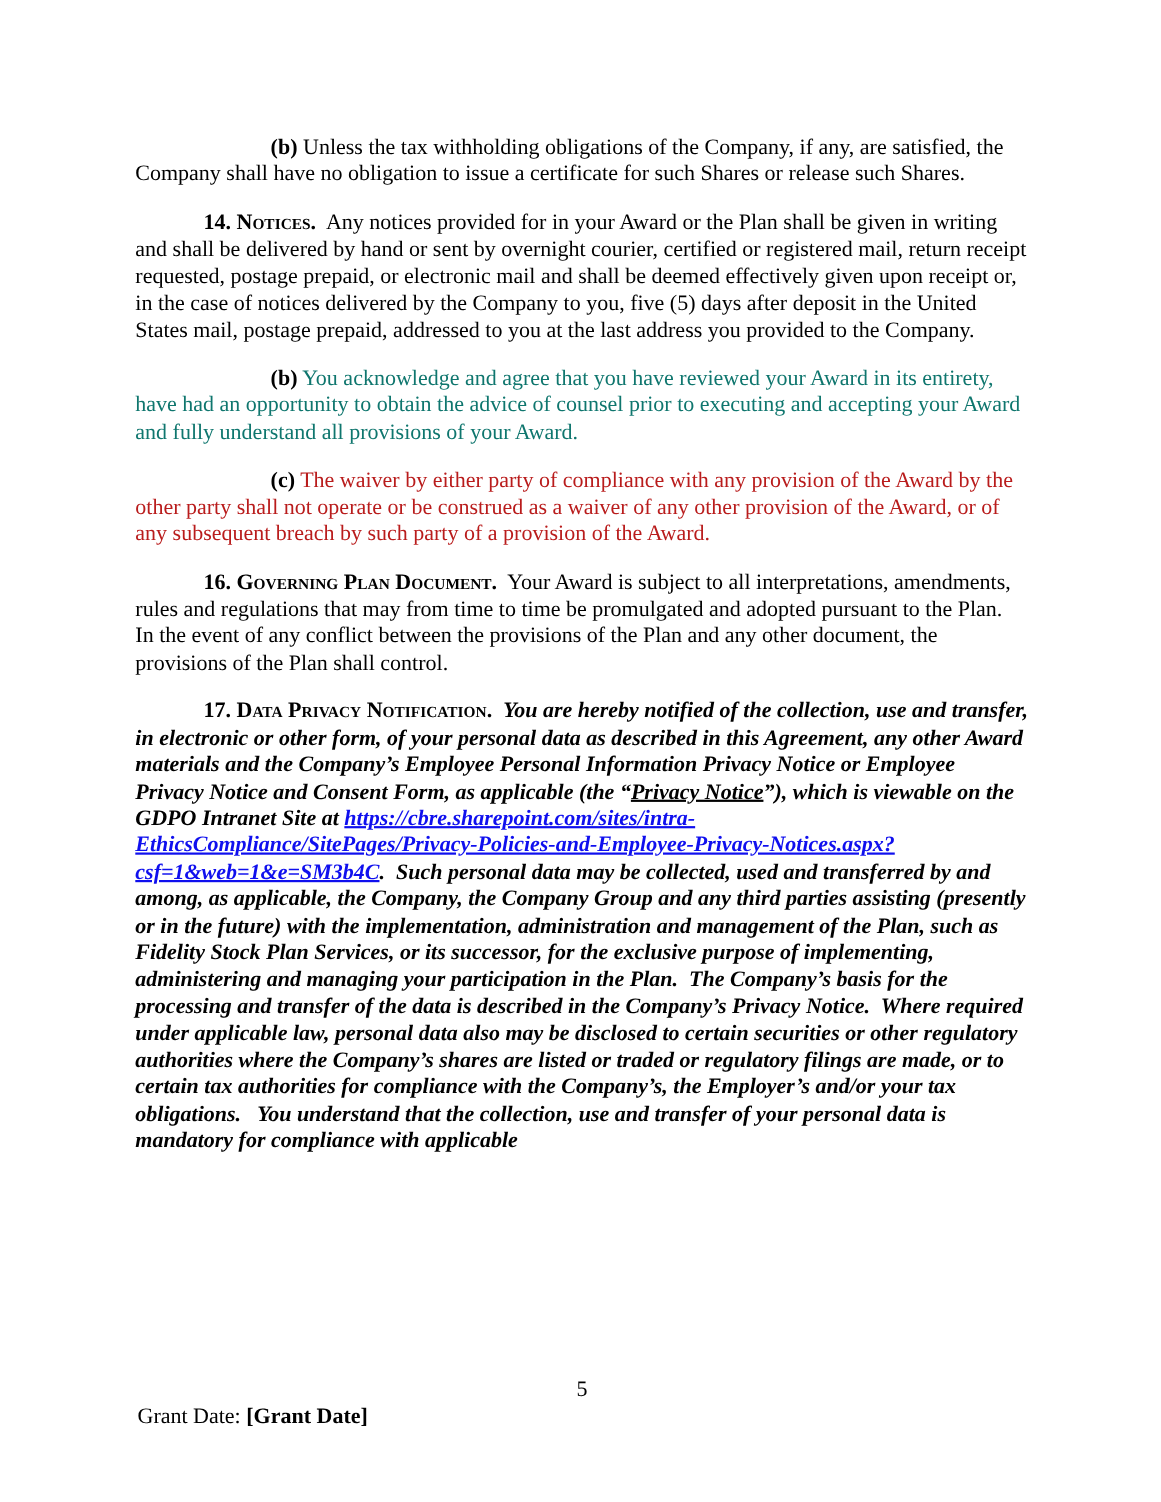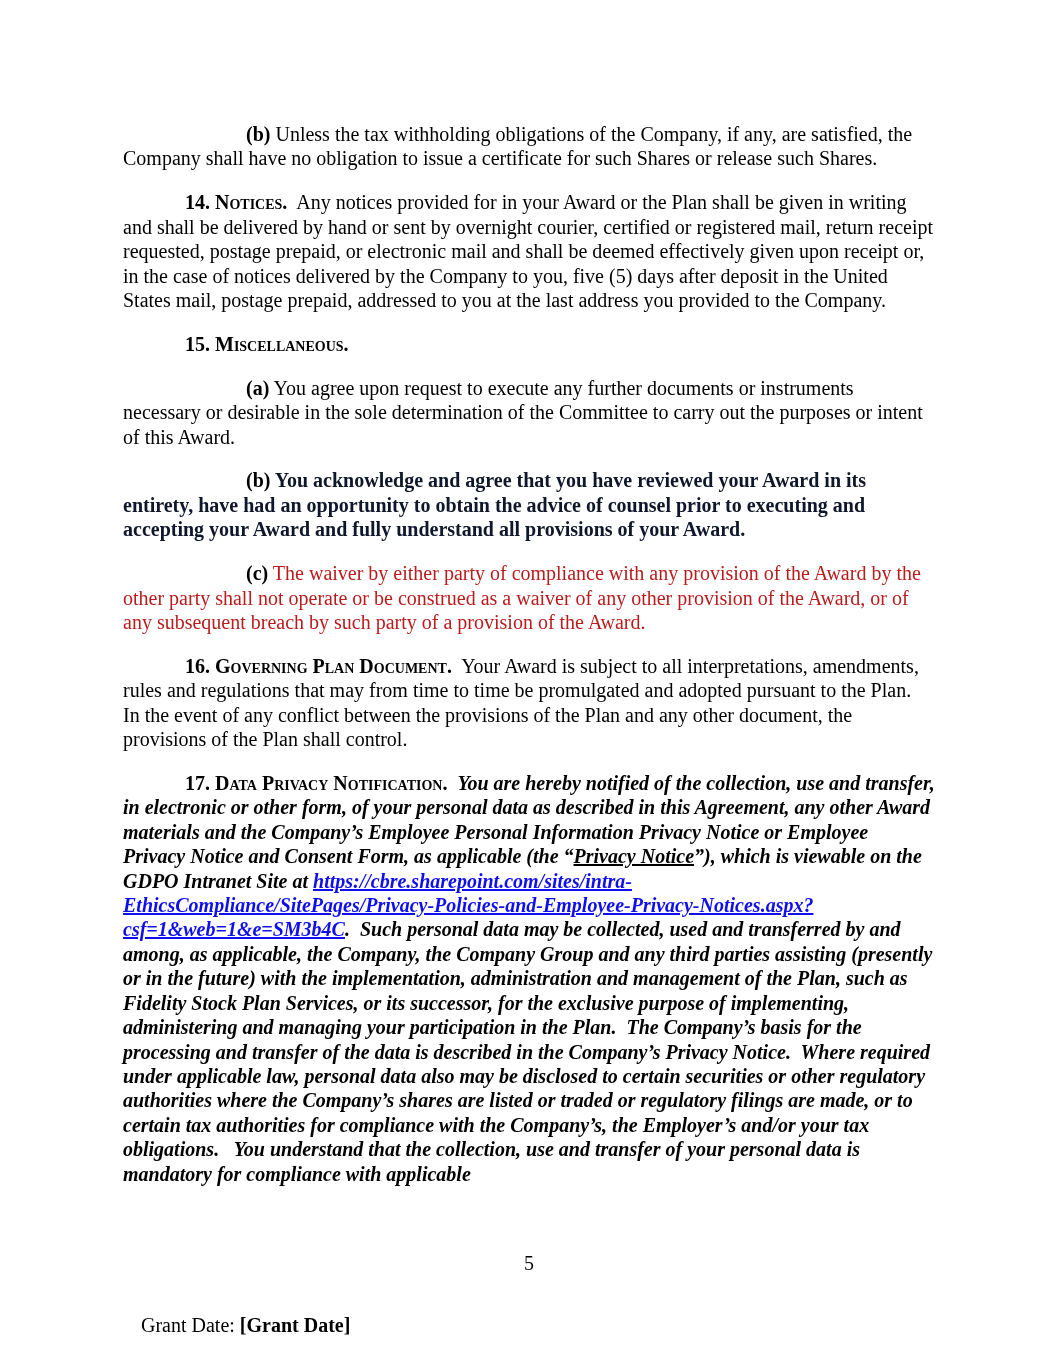--- a/index.html
+++ b/index.html
@@ -42,35 +42,32 @@
   }
   .page-number {
     position: absolute;
     left: 123px;
     top: 1251px;
     width: 812px;
     text-align: center;
   }
   .grant-date {
     position: absolute;
-    left: 141px;
+    left: 125px;
     top: 1276px;
     white-space: pre-wrap;
-    margin-top: 37px;
   }
 </style>
 </head>
 <body>
 
 <div class="page">
   <div class="content">
       <p class="para indent-sub"><span class="b" style="color: rgb(0, 0, 0);">(b)</span><span style="color: rgb(0, 0, 0);"> Unless the tax withholding obligations of the Company, if any, are satisfied, the Company shall have no obligation to issue a certificate for such Shares or release such Shares.</span></p>
       <p class="para indent-section"><span class="b" style="color: rgb(0, 0, 0);">14. </span><span class="b sc" style="color: rgb(0, 0, 0);">Notices.</span><span style="color: rgb(0, 0, 0);">  Any notices provided for in your Award or the Plan shall be given in writing and shall be delivered by hand or sent by overnight courier, certified or registered mail, return receipt requested, postage prepaid, or electronic mail and shall be deemed effectively given upon receipt or, in the case of notices delivered by the Company to you, five (5) days after deposit in the United States mail, postage prepaid, addressed to you at the last address you provided to the Company.</span></p>
-      <p class="para indent-section"><span class="b" style="color: rgb(0, 0, 0);">15. </span><span class="b sc" style="color: rgb(0, 0, 0);">Miscellaneous.</span></p>
-      <p class="para indent-sub"><span class="b" style="color: rgb(0, 0, 0);">(a)</span><span style="color: rgb(0, 0, 0);"> You agree upon request to execute any further documents or instruments necessary or desirable in the sole determination of the Committee to carry out the purposes or intent of this Award.</span></p>
-      <p class="para indent-sub"><span class="b" style="color: rgb(0, 0, 0);">(b)</span><span style="color: #0f172a; font-weight: bold;"> You acknowledge and agree that you have reviewed your Award in its entirety, have had an opportunity to obtain the advice of counsel prior to executing and accepting your Award and fully understand all provisions of your Award.</span></p>
+      <p class="para indent-sub"><span class="b" style="color: rgb(0, 0, 0);">(b)</span><span style="color: #0f766e;"> You acknowledge and agree that you have reviewed your Award in its entirety, have had an opportunity to obtain the advice of counsel prior to executing and accepting your Award and fully understand all provisions of your Award.</span></p>
       <p class="para indent-sub"><span class="b" style="color: rgb(0, 0, 0);">(c)</span><span style="color: #b91c1c;"> The waiver by either party of compliance with any provision of the Award by the other party shall not operate or be construed as a waiver of any other provision of the Award, or of any subsequent breach by such party of a provision of the Award.</span></p>
       <p class="para indent-section"><span class="b" style="color: rgb(0, 0, 0);">16. </span><span class="b sc" style="color: rgb(0, 0, 0);">Governing Plan Document.</span><span style="color: rgb(0, 0, 0);">  Your Award is subject to all interpretations, amendments, rules and regulations that may from time to time be promulgated and adopted pursuant to the Plan.  In the event of any conflict between the provisions of the Plan and any other document, the provisions of the Plan shall control.</span></p>
       <p class="para indent-section"><span class="b" style="color: rgb(0, 0, 0);">17. </span><span class="b sc" style="color: rgb(0, 0, 0);">Data Privacy Notification.</span><span class="b" style="color: rgb(0, 0, 0);">  </span><span class="b i" style="color: rgb(0, 0, 0);">You are hereby notified of the collection, use and transfer, in electronic or other form, of your personal data as described in this Agreement, any other Award materials and the Company’s Employee Personal Information Privacy Notice or Employee Privacy Notice and Consent Form, as applicable (the “</span><span class="b i u" style="color: rgb(0, 0, 0);">Privacy Notice</span><span class="b i" style="color: rgb(0, 0, 0);">”), which is viewable on the GDPO Intranet Site at </span><a href="#" class="b i link" style="color: rgb(15, 15, 238);">https://cbre.sharepoint.com/sites/intra-EthicsCompliance/SitePages/Privacy-Policies-and-Employee-Privacy-Notices.aspx?csf=1&amp;web=1&amp;e=SM3b4C</a><span class="b i" style="color: rgb(0, 0, 0);">.  Such personal data may be collected, used and transferred by and among, as applicable, the Company, the Company Group and any third parties assisting (presently or in the future) with the implementation, administration and management of the Plan, such as Fidelity Stock Plan Services, or its successor, for the exclusive purpose of implementing, administering and managing your participation in the Plan.  The Company’s basis for the processing and transfer of the data is described in the Company’s Privacy Notice.  Where required under applicable law, personal data also may be disclosed to certain securities or other regulatory authorities where the Company’s shares are listed or traded or regulatory filings are made, or to certain tax authorities for compliance with the Company’s, the Employer’s and/or your tax obligations.   You understand that the collection, use and transfer of your personal data is mandatory for compliance with applicable</span></p>
     </div>
   <div class="page-number">5</div>
   <div class="grant-date"><span>Grant Date: </span><span class="b">[Grant Date]</span></div>
 </div>
 
 </body></html>

